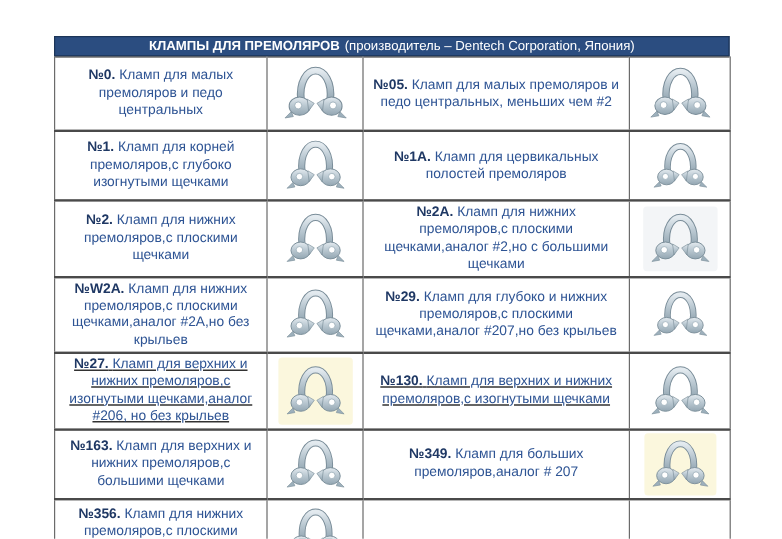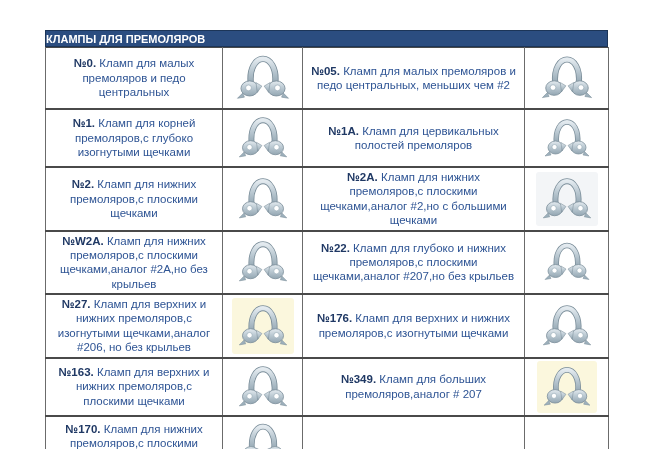--- a/index.html
+++ b/index.html
@@ -3,21 +3,21 @@
 <meta charset="utf-8">
 <style>
   html,body{margin:0;padding:0;}
   body{
     width:652px;height:449px;background:#ffffff;position:relative;overflow:hidden;
     font-family:"Liberation Sans", sans-serif;
   }
   .sheet{position:absolute;left:45px;top:30px;width:563px;}
   .header-bar{
     box-sizing:border-box;width:563px;height:17px;background:#2b4d80;border:1px solid #1c3558;
-    color:#ffffff;display:flex;align-items:center;justify-content:space-between;
+    color:#ffffff;display:flex;align-items:center;justify-content:center;
     font-size:11px;white-space:nowrap;
   }
   .header-bar .t-bold{font-weight:bold;}
   .header-bar .t-rest{font-weight:normal;margin-left:4px;}
   table.clamps{
     border-collapse:collapse;table-layout:fixed;width:563px;
   }
   table.clamps td{
     border-left:1px solid #6b6b6b;border-right:1px solid #6b6b6b;
     border-bottom:2px solid #4a4a4a;
@@ -31,21 +31,21 @@
   .imgbox{
     display:inline-flex;align-items:center;justify-content:center;
     padding:3px 4px;border-radius:3px;vertical-align:middle;
   }
   .tint-yellow{background:#fbf7dd;}
   .tint-gray{background:#f3f5f7;}
   svg.clamp{display:block;}
   .defs-holder{position:absolute;width:0;height:0;overflow:hidden;}
   
   tr.r0{height:50px;} tr.r1{height:53px;} tr.r2{height:53px;} tr.r3{height:63px;}
-  tr.r4{height:63px;} tr.r5{height:55px;} tr.r6{height:51px;}
+  tr.r4{height:63px;text-decoration:underline;} tr.r5{height:55px;} tr.r6{height:51px;}
 </style>
 </head>
 <body>
 
 <svg class="defs-holder" aria-hidden="true">
   <defs>
     <linearGradient id="metalGrad" x1="0" y1="0" x2="0" y2="1">
       <stop offset="0" stop-color="#e3eaef"></stop>
       <stop offset="0.45" stop-color="#bccad3"></stop>
       <stop offset="1" stop-color="#93a6b2"></stop>
@@ -62,20 +62,21 @@
       <circle cx="25" cy="59" r="5" fill="#ffffff" stroke="#8aa0ad" stroke-width="1"></circle>
       <circle cx="75" cy="59" r="5" fill="#ffffff" stroke="#8aa0ad" stroke-width="1"></circle>
     </symbol>
   </defs>
 </svg>
 
 <div class="sheet">
 
   <div class="header-bar">
     <span class="t-bold">КЛАМПЫ ДЛЯ ПРЕМОЛЯРОВ</span>
+    <span class="t-rest">(производитель – Dentech Corporation, Япония)</span>
   </div>
 
   <table class="clamps">
     <colgroup>
       <col style="width:177px">
         <col style="width:80px">
         <col style="width:222px">
         <col style="width:84px">
     </colgroup>
     <tbody>
@@ -161,21 +162,21 @@
           <span>Кламп для нижних премоляров,с плоскими щечками,аналог #2А,но без крыльев</span>
         </td>
         <td class="img">
           <span class="imgbox">
               <svg class="clamp" width="54" height="48">
                 <use href="#clampSym"></use>
               </svg>
             </span>
         </td>
         <td class="desc">
-          <span class="num">№22.</span>
+          <span class="num">№29.</span>
           <span>Кламп для глубоко и нижних премоляров,с плоскими щечками,аналог #207,но без крыльев</span>
         </td>
         <td class="img">
           <span class="imgbox">
               <svg class="clamp" width="50" height="50">
                 <use href="#clampSym"></use>
               </svg>
             </span>
         </td>
       </tr>
@@ -186,36 +187,36 @@
           <span>Кламп для верхних и нижних премоляров,с изогнутыми щечками,аналог #206, но без крыльев</span>
         </td>
         <td class="img">
           <span class="imgbox tint-yellow">
               <svg class="clamp" width="54" height="50">
                 <use href="#clampSym"></use>
               </svg>
             </span>
         </td>
         <td class="desc">
-          <span class="num">№176.</span>
+          <span class="num">№130.</span>
           <span>Кламп для верхних и нижних премоляров,с изогнутыми щечками</span>
         </td>
         <td class="img">
           <span class="imgbox">
               <svg class="clamp" width="54" height="48">
                 <use href="#clampSym"></use>
               </svg>
             </span>
         </td>
       </tr>
 
       <tr class="r5">
         <td class="desc">
           <span class="num">№163.</span>
-          <span>Кламп для верхних и нижних премоляров,с плоскими щечками</span>
+          <span>Кламп для верхних и нижних премоляров,с большими щечками</span>
         </td>
         <td class="img">
           <span class="imgbox">
               <svg class="clamp" width="54" height="46">
                 <use href="#clampSym"></use>
               </svg>
             </span>
         </td>
         <td class="desc">
           <span class="num">№349.</span>
@@ -225,21 +226,21 @@
           <span class="imgbox tint-yellow">
               <svg class="clamp" width="52" height="46">
                 <use href="#clampSym"></use>
               </svg>
             </span>
         </td>
       </tr>
 
       <tr class="r6">
         <td class="desc">
-          <span class="num">№170.</span>
+          <span class="num">№356.</span>
           <span>Кламп для нижних премоляров,с плоскими щечками</span>
         </td>
         <td class="img">
           <span class="imgbox">
               <svg class="clamp" width="54" height="44">
                 <use href="#clampSym"></use>
               </svg>
             </span>
         </td>
         <td class="desc">

